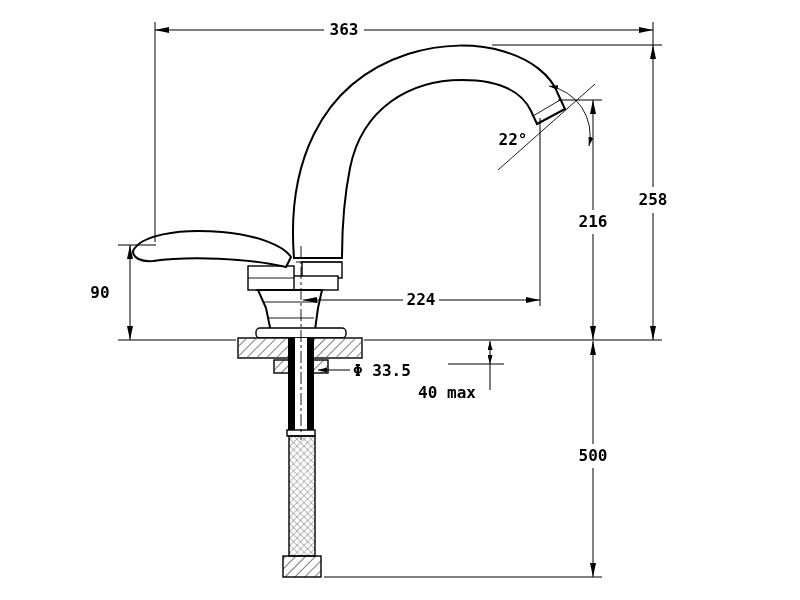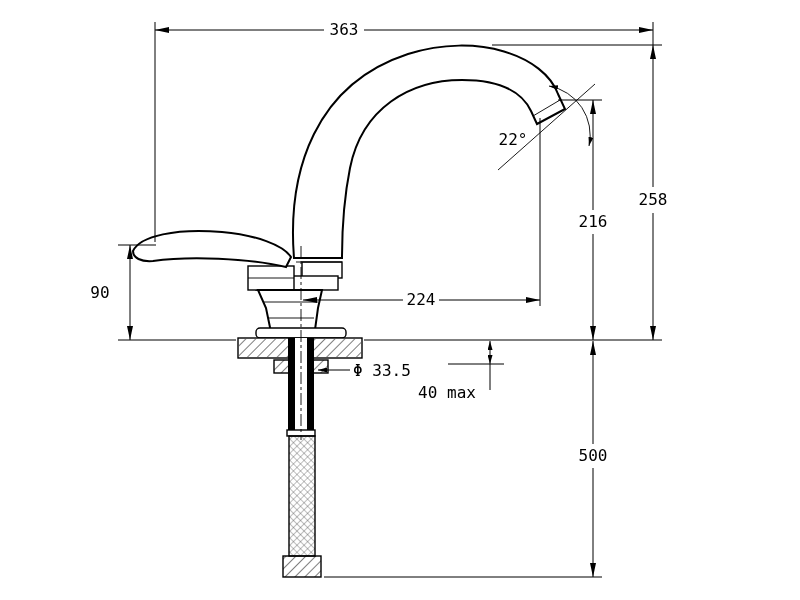--- a/index.html
+++ b/index.html
@@ -1,16 +1,16 @@
 <!DOCTYPE html>
 <html><head>
 <meta charset="utf-8">
 <style>
   html,body{margin:0;padding:0;background:#ffffff;}
-  .page{width:800px;height:600px;background:#ffffff;position:relative;overflow:hidden;}
+  .page{width:800px;height:600px;background:#ffffff;position:relative;overflow:hidden;font-weight:bold;}
   svg{display:block;}
   text{font-family:"DejaVu Sans Mono","Liberation Mono",monospace;font-size:16px;fill:#000;}
   .dim{stroke:#000;stroke-width:1;fill:none;}
   .thin{stroke:#000;stroke-width:0.9;fill:none;}
   .obj{stroke:#000;stroke-width:2;fill:#ffffff;}
   .det{stroke:#000;stroke-width:1.4;fill:#ffffff;}
   .cl{stroke:#000;stroke-width:0.9;stroke-dasharray:12 3 3 3;fill:none;}
 </style>
 </head>
 <body>

